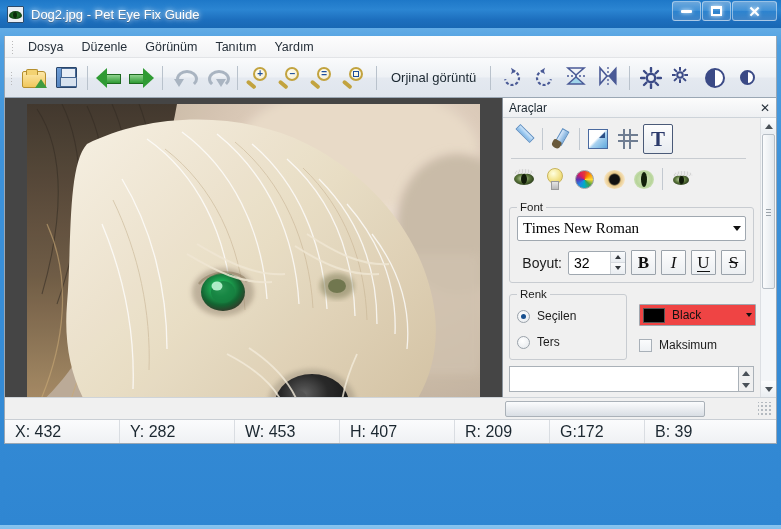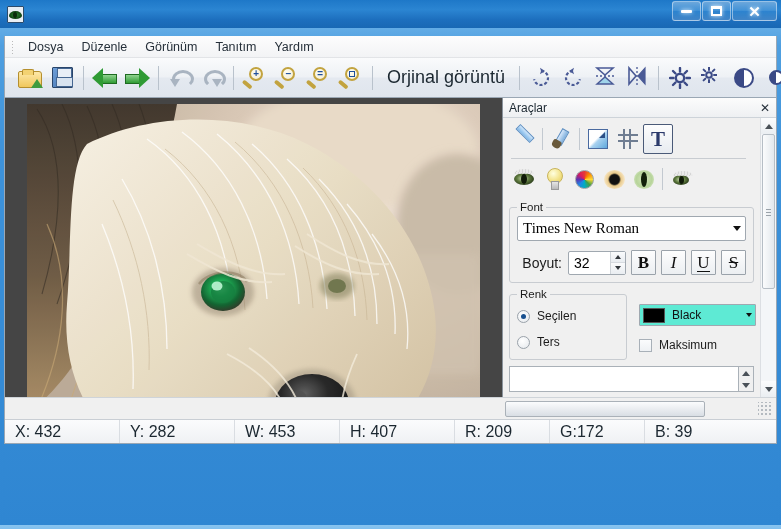--- a/index.html
+++ b/index.html
@@ -86,21 +86,21 @@
 
   .toolbar {
     height: 40px; display:flex; align-items:center; padding-left: 5px;
     background: linear-gradient(180deg,#fafbfc 0%,#eef1f5 48%,#e4e9f0 52%,#dfe5ed 100%);
     border-bottom: 1px solid #9aa7b4;
     position: relative;
   }
   .tb-btn { width:32px; height:32px; display:flex; align-items:center; justify-content:center;
             position:relative; flex:0 0 auto; }
   .tb-sep { width:1px; height:24px; background:#b9c2cc; margin:0 5px; flex:0 0 auto; }
-  .tb-label { padding: 0 9px; font-size:18px; color:#1b2730; white-space:nowrap; }
+  .tb-label { padding: 0 9px; font-size:13px; color:#1b2730; white-space:nowrap; }
 
   
   .ic-open { width:24px;height:20px;position:relative; }
   .ic-open::before{content:"";position:absolute;left:0;top:3px;width:22px;height:15px;
     background:linear-gradient(180deg,#fde8a8,#f0c75c);border:1px solid #b58f2e;border-radius:2px 3px 2px 2px;}
   .ic-open::after{content:"";position:absolute;left:4px;top:1px;width:10px;height:5px;
     background:#f3d272;border:1px solid #b58f2e;border-bottom:none;border-radius:2px 2px 0 0;}
   .ic-arrow-g { position:absolute; right:-1px; bottom:0px; width:0;height:0;
     border-left:6px solid transparent;border-right:6px solid transparent;border-bottom:9px solid #3f9b3f; }
   .ic-save { width:21px;height:21px;position:relative;
@@ -238,21 +238,21 @@
   .fbtn.s span{ text-decoration:line-through; }
 
   .renk-wrap { display:flex; margin-top:5px; }
   .renk-left { width:120px; flex:0 0 auto; }
   .renk-right { flex:1; padding-left:10px; padding-top:16px; min-width:0; }
   .radio-row { display:flex; align-items:center; height:26px; }
   .radio { width:13px;height:13px;border-radius:50%;border:1px solid #9aa2aa;
     background:radial-gradient(circle at 40% 35%,#ffffff,#e4e8ec); margin-right:7px; position:relative; flex:0 0 auto;}
   .radio.on::after{content:"";position:absolute;left:3px;top:3px;width:5px;height:5px;border-radius:50%;background:#18508f;}
   .radio-row .lbl{font-size:12px;color:#1b1b1b;}
-  .colorcombo { height:22px;background:#5eead4;border:1px solid #a0a8b0;display:flex;align-items:center;padding-left:3px;border-radius:1px;justify-content:center;}
+  .colorcombo { height:22px;background:#ef4444;border:1px solid #a0a8b0;display:flex;align-items:center;padding-left:3px;border-radius:1px;justify-content:center;}
   .swatch{width:22px;height:15px;background:#000;border:1px solid #555;margin-right:7px;flex:0 0 auto;}
   .colorcombo .val{flex:1;font-size:12px;color:#111;}
   .chk-row{display:flex;align-items:center;margin-top:12px;}
   .chk{width:13px;height:13px;border:1px solid #a8b0b8;background:linear-gradient(180deg,#fbfcfd,#eef1f4);margin-right:7px;flex:0 0 auto;}
   .chk-row .lbl{font-size:12px;color:#1b1b1b;}
 
   .textarea-wrap { flex:1; margin:6px 2px 5px 0; display:flex; min-height:0; }
   .textarea { flex:1; background:#fff; border:1px solid #aab1b8; }
   .ta-vscroll { width:15px; background:#f0f0f0; border:1px solid #aab1b8; border-left:none;
     display:flex; flex-direction:column; justify-content:space-between; }
@@ -288,20 +288,21 @@
              border-right:1px solid #d9dde2; }
 </style>
 </head>
 <body>
 
 <div id="app">
   <div class="frame-outer"></div>
 
   <div class="titlebar">
     <div class="title-ico"></div>
+    <div class="title-text">Dog2.jpg - Pet Eye Fix Guide</div>
     <div class="win-btns">
       <div class="win-btn">
         <span class="glyph-min"></span>
       </div>
       <div class="win-btn">
         <span class="glyph-max"></span>
       </div>
       <div class="win-btn close">
         <span class="glyph-close">✕</span>
       </div>

